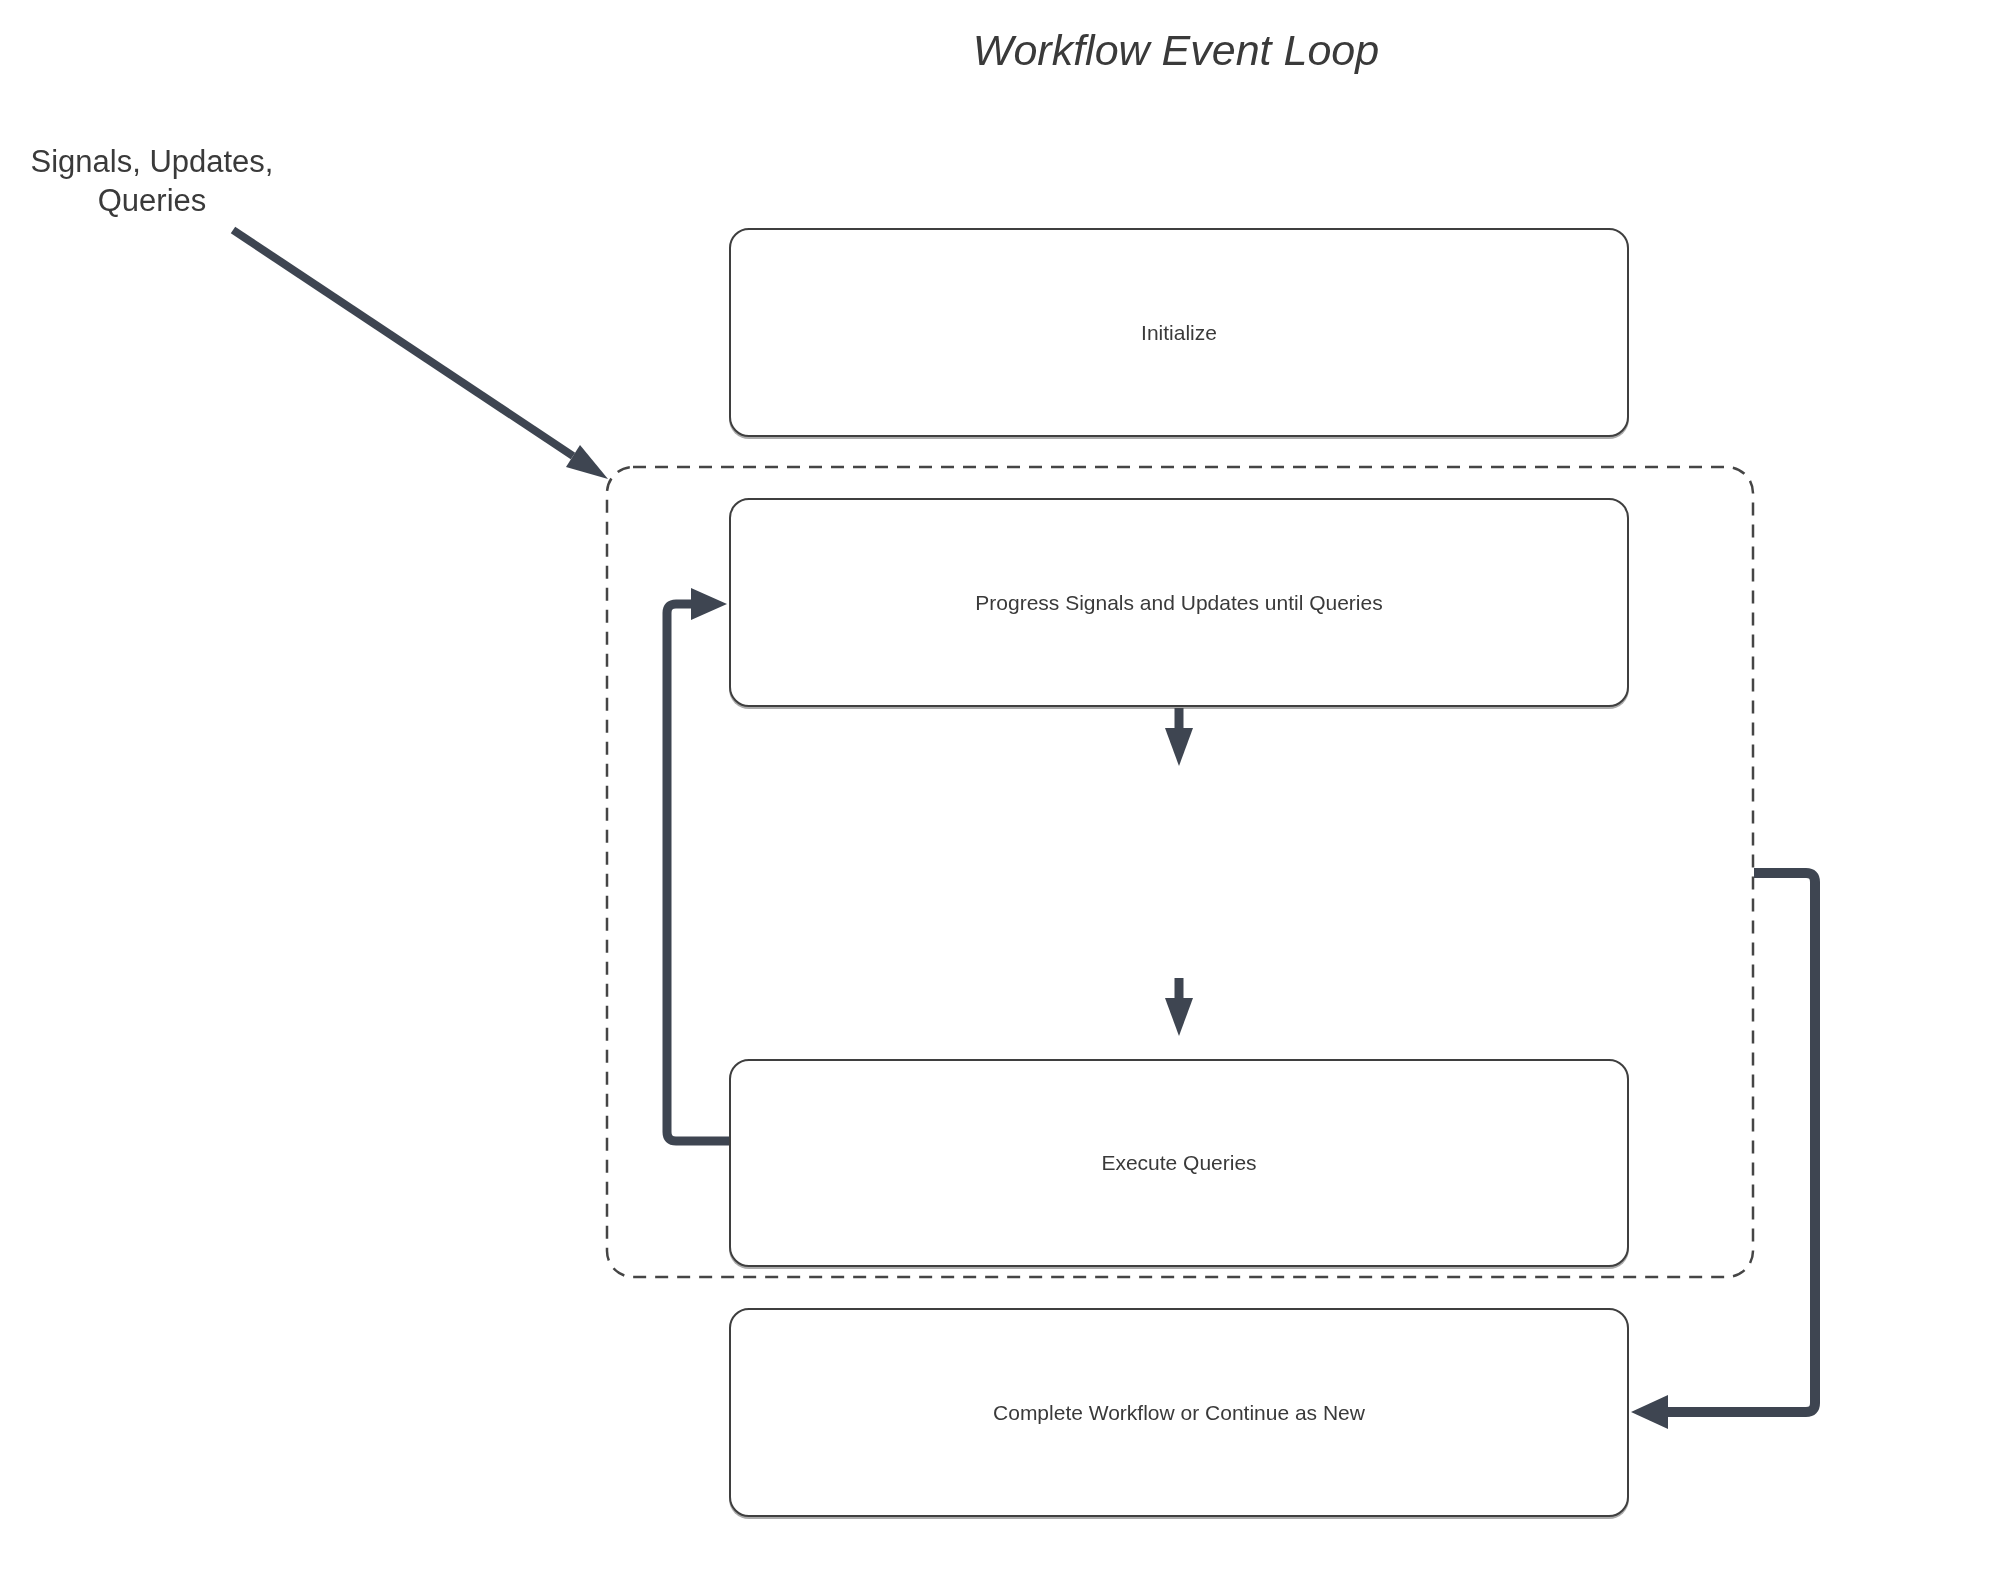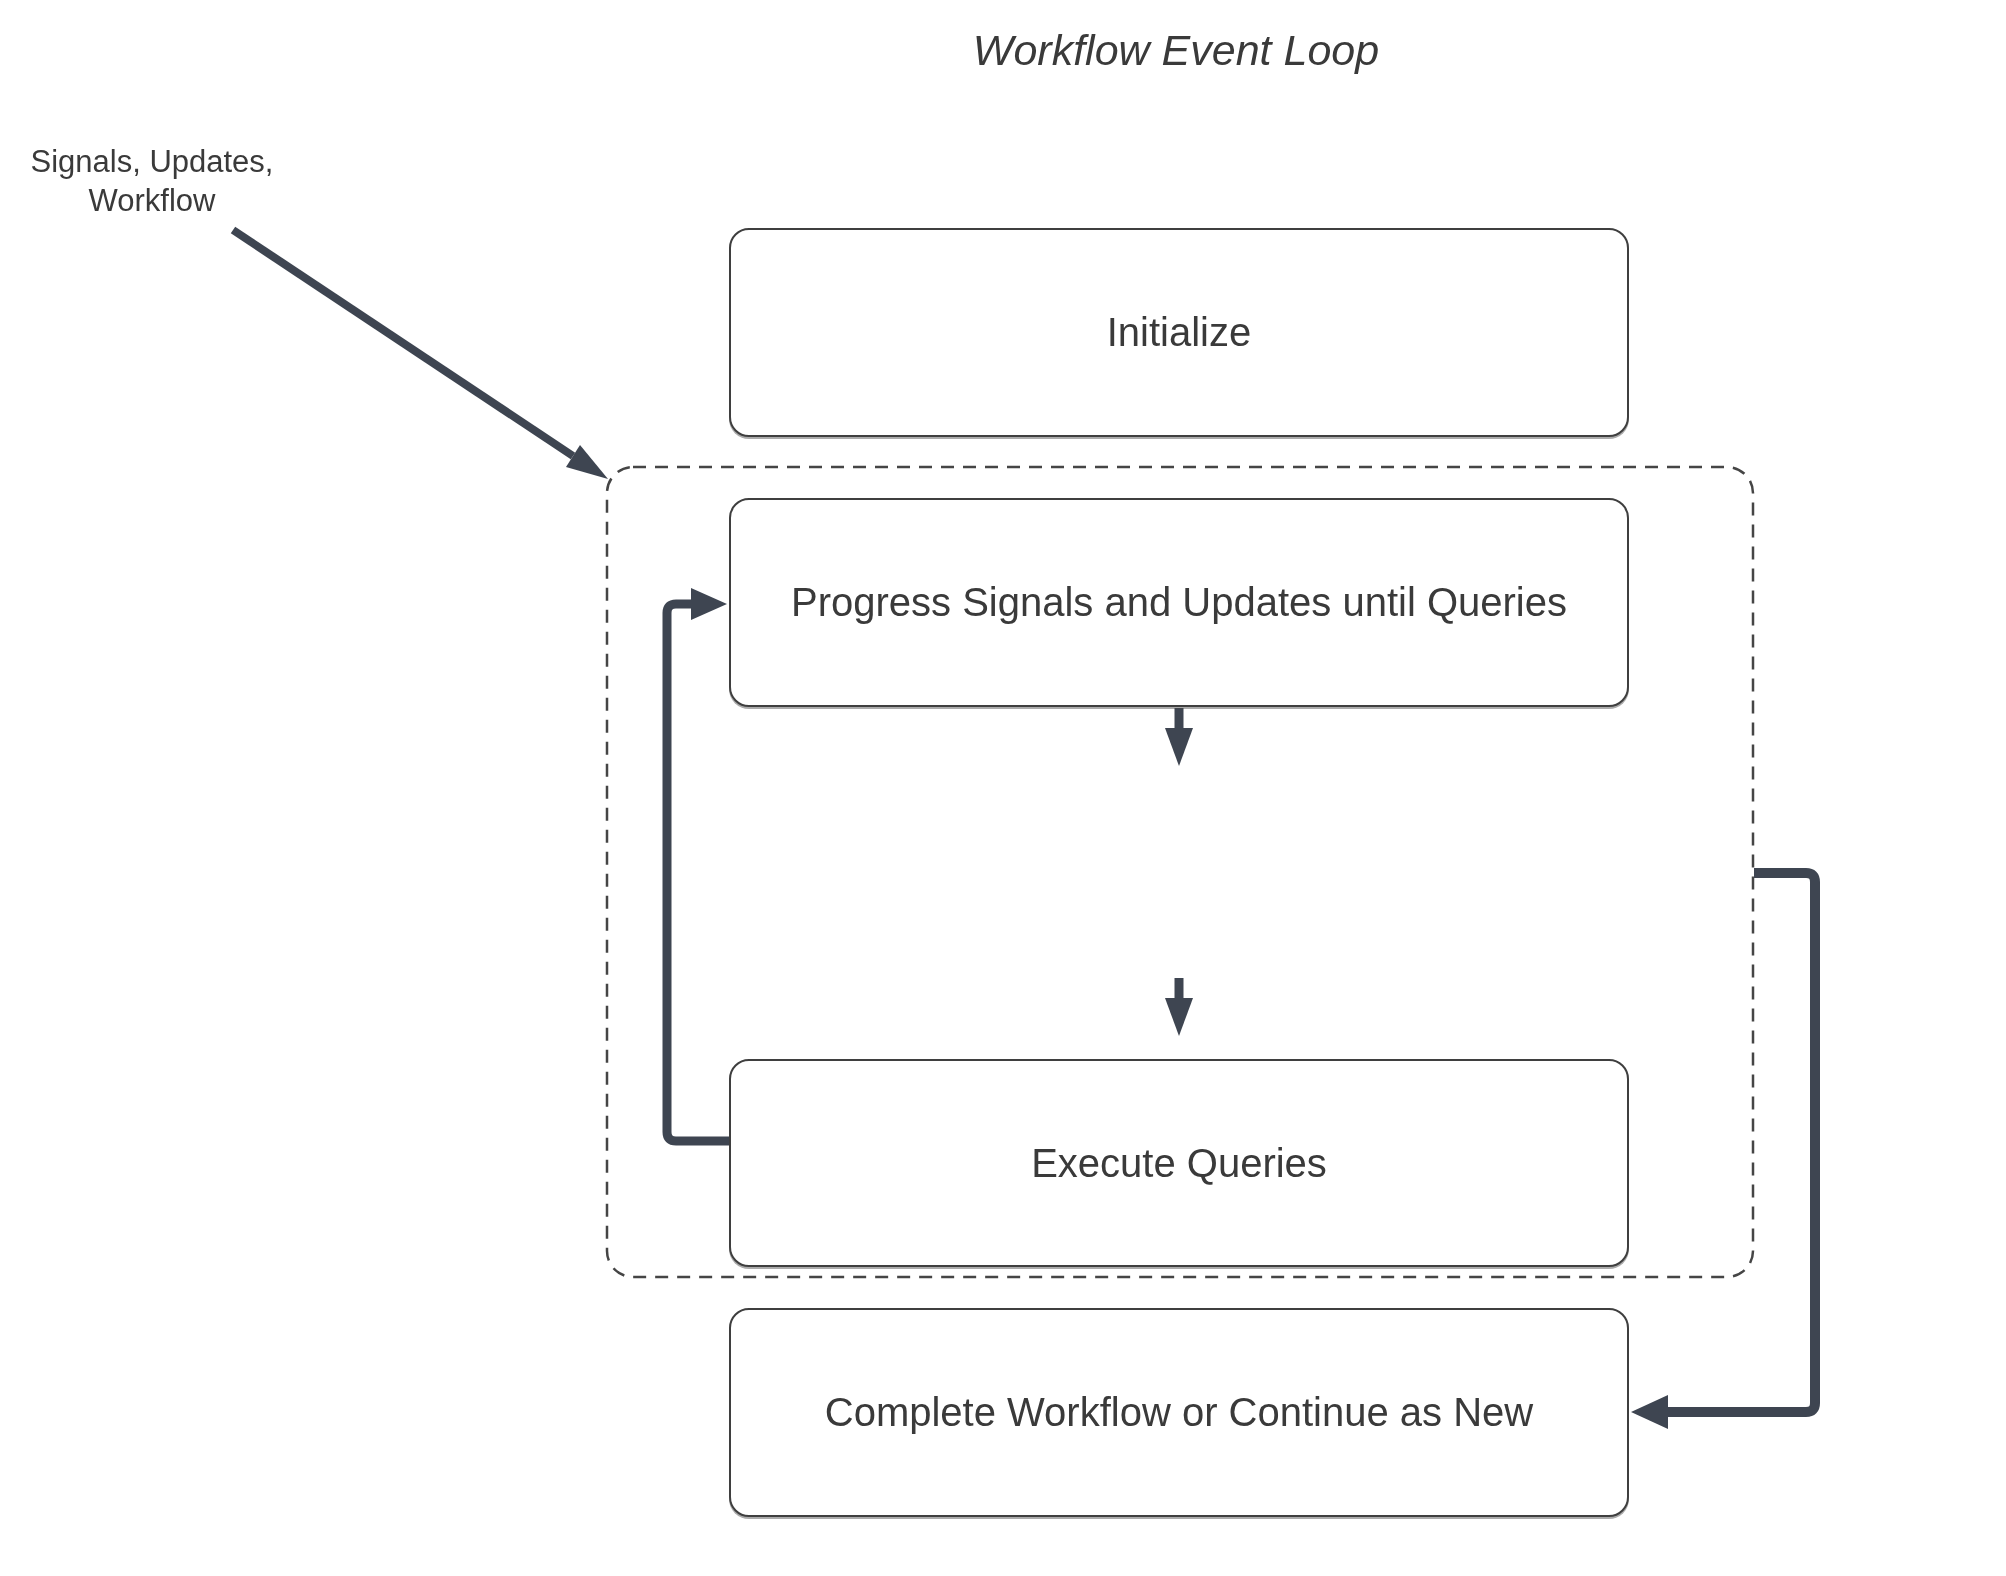--- a/index.html
+++ b/index.html
@@ -61,21 +61,21 @@
     border: 2px solid var(--box-border);
     border-radius: 20px;
     box-shadow: 0 2px 0 rgba(68,68,68,0.45);
     display: flex;
     align-items: center;
     justify-content: center;
     text-align: center;
     padding: 0 40px;
   }
   .node-label {
-    font-size: 40px;
+    font-size: 21px;
     color: var(--text);
   }
   .node-initialize        { top: 228px; }
   .node-progress-signals  { top: 498px; }
   .node-progress-workflow { top: 767px; }
   .node-execute-queries   { top: 1012px; height: 208px; margin-top: 47px; }
   .node-complete          { top: 1308px; }
 </style>
 </head>
 <body>
@@ -109,21 +109,21 @@
     <g>
       <path class="stroke" stroke-width="10" d="M1754,873 L1806,873 Q1815,873 1815,882 L1815,1403 Q1815,1412 1806,1412 L1667,1412"></path>
       <polygon class="ah" points="1631,1412 1668,1395 1668,1429"></polygon>
     </g>
   </svg>
 
   <div class="diagram-title">Workflow Event Loop</div>
 
   <div class="annotation">
     <div>Signals, Updates,</div>
-    <div>Workflow</div>
+    <div>Queries</div>
   </div>
 
   <div class="node node-initialize">
     <span class="node-label">Initialize</span>
   </div>
 
   <div class="node node-progress-signals">
     <span class="node-label">Progress Signals and Updates until Queries</span>
   </div>
 

